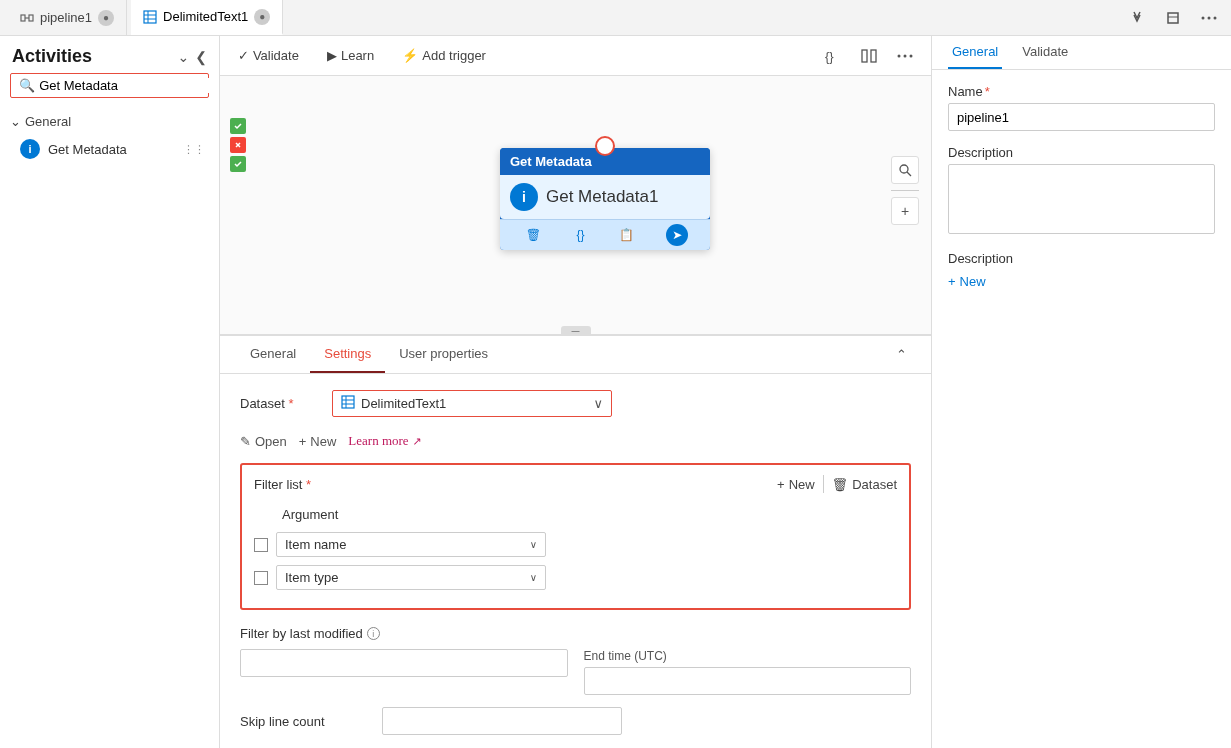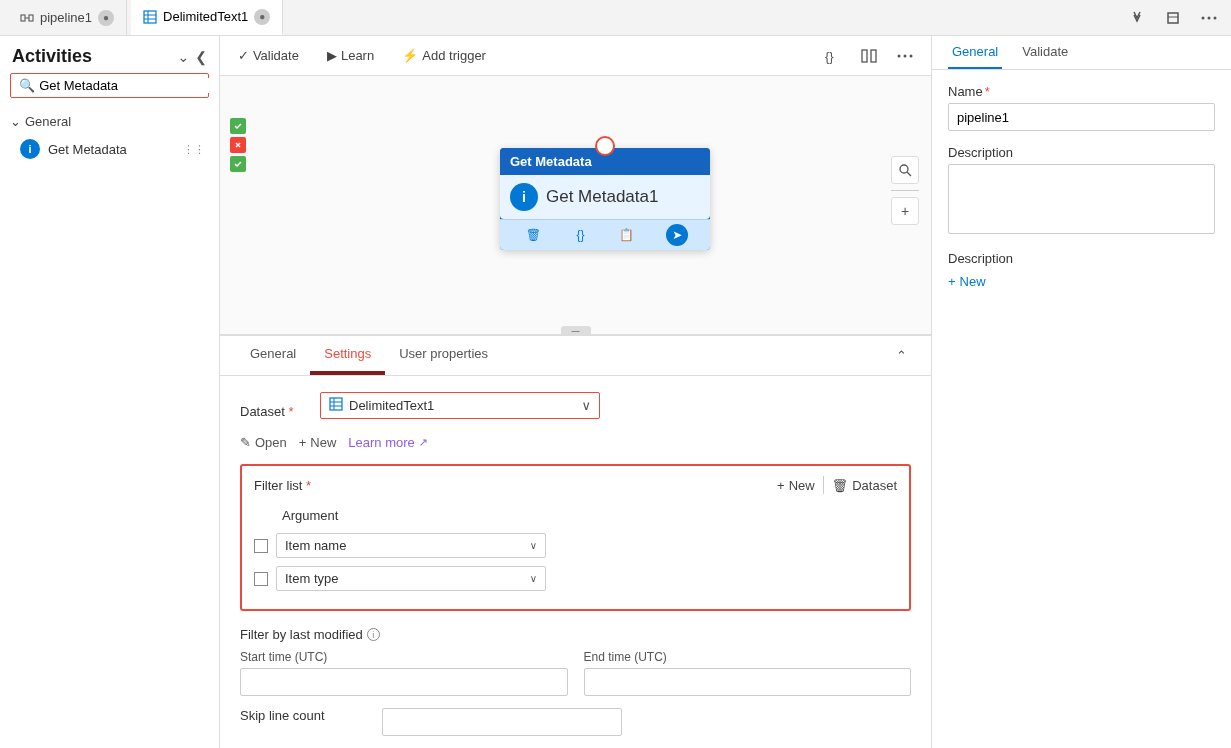--- a/index.html
+++ b/index.html
@@ -55,35 +55,35 @@
     
     .canvas-controls { position: absolute; right: 12px; top: 80px; display: flex; flex-direction: column; gap: 4px; }
     .canvas-btn { width: 28px; height: 28px; background: #fff; border: 1px solid #ddd; border-radius: 3px; display: flex; align-items: center; justify-content: center; cursor: pointer; font-size: 14px; color: #555; }
     .canvas-separator { width: 28px; height: 1px; background: #ccc; margin: 2px 0; }
     .canvas-divider-h { position: absolute; bottom: 0; left: 50%; transform: translateX(-50%); width: 30px; height: 8px; background: #ddd; border-radius: 3px 3px 0 0; cursor: pointer; display: flex; align-items: center; justify-content: center; font-size: 8px; }
 
     
     .details-panel { flex: 1; overflow-y: auto; padding: 0; background: #fff; }
     .details-tabs { display: flex; border-bottom: 1px solid #ddd; padding: 0 16px; }
     .details-tab { padding: 10px 14px; cursor: pointer; font-size: 13px; color: #555; border-bottom: 2px solid transparent; }
-    .details-tab.active { color: #e74c3c; border-bottom: 4px solid #7f1d1d; font-weight: 500; }
+    .details-tab.active { color: #e74c3c; border-bottom: 2px solid #7f1d1d; font-weight: 500; }
     .details-tab-arrow { margin-left: auto; display: flex; align-items: center; padding: 0 8px; cursor: pointer; color: #555; }
 
     
     .settings-content { padding: 16px 20px; }
-    .field-row { display: flex; align-items: flex-end; margin-bottom: 16px; gap: 0; }
+    .field-row { display: flex; align-items: center; margin-bottom: 16px; gap: 12px; }
     .field-label { font-size: 13px; color: #333; min-width: 80px; }
     .field-label .required { color: #e74c3c; }
     .dataset-dropdown { display: flex; align-items: center; border: 1.5px solid #e74c3c; border-radius: 2px; padding: 4px 8px; min-width: 280px; cursor: pointer; background: #fff; gap: 6px; }
     .dataset-dropdown .dd-icon { color: #0078d4; }
     .dataset-dropdown .dd-text { flex: 1; font-size: 13px; }
     .dataset-dropdown .dd-arrow { color: #555; }
     .link-actions { display: flex; align-items: center; gap: 12px; margin-bottom: 14px; }
     .link-btn { display: flex; align-items: center; gap: 4px; cursor: pointer; color: #555; font-size: 13px; }
-    .link-btn.blue { color: #8b5cf6; text-decoration: none; }
+    .link-btn.blue { color: #be185d; text-decoration: none; font-family: Liberation Serif, serif; }
 
     
     .field-list-section { border: 2px solid #e74c3c; border-radius: 3px; padding: 10px 12px; margin-bottom: 16px; }
     .field-list-header { display: flex; align-items: center; justify-content: space-between; margin-bottom: 10px; }
     .field-list-title { font-size: 13px; color: #333; }
     .field-list-actions { display: flex; align-items: center; gap: 8px; }
     .field-action-btn { display: flex; align-items: center; gap: 4px; cursor: pointer; font-size: 13px; color: #444; }
     .field-list-divider { width: 1px; height: 18px; background: #ccc; }
     .field-list-table { width: 100%; }
     .field-col-header { display: flex; align-items: center; padding: 4px 6px; font-size: 13px; font-weight: 500; color: #333; margin-bottom: 6px; }
@@ -93,21 +93,21 @@
     .field-dropdown .fd-text { flex: 1; font-size: 13px; }
     .field-dropdown .fd-arrow { color: #555; font-size: 10px; }
 
     
     .filter-section { margin-bottom: 16px; }
     .filter-title { font-size: 13px; color: #333; margin-bottom: 8px; display: flex; align-items: center; gap: 4px; }
     .filter-row { display: flex; gap: 16px; margin-bottom: 12px; }
     .filter-field { flex: 1; }
     .filter-label { font-size: 12px; color: #555; margin-bottom: 4px; }
     .filter-input { border: 1px solid #ccc; border-radius: 2px; padding: 4px 8px; width: 100%; font-size: 13px; height: 28px; }
-    .skip-row { display: flex; align-items: flex-start; gap: 12px; }
+    .skip-row { display: flex; align-items: center; gap: 12px; }
     .skip-label { font-size: 13px; color: #333; min-width: 130px; }
     .skip-input { border: 1px solid #ccc; border-radius: 2px; padding: 4px 8px; width: 240px; font-size: 13px; height: 28px; }
 
     
     .properties-panel { width: 300px; border-left: 1px solid #ddd; background: #fff; display: flex; flex-direction: column; }
     .props-header { padding: 14px 16px 8px; font-size: 16px; font-weight: 600; border-bottom: 1px solid #ddd; }
     .props-tabs { display: flex; padding: 0 16px; border-bottom: 1px solid #ddd; gap: 16px; }
     .props-tab { padding: 8px 4px; cursor: pointer; font-size: 13px; color: #555; border-bottom: 2px solid transparent; }
     .props-tab.active { color: #0078d4; border-bottom: 2px solid #0078d4; }
     .props-content { padding: 14px 16px; overflow-y: auto; flex: 1; }
@@ -387,21 +387,20 @@
           </div>
         </div>
 
         <div class="filter-section">
           <div class="filter-title">
             <span>Filter by last modified</span>
             <span class="info-circle">i</span>
           </div>
           <div class="filter-row">
             <div class="filter-field">
-              <div class="filter-label">Start time (UTC)</div>
               <input class="filter-input" type="text" style="">
             </div>
             <div class="filter-field">
               <div class="filter-label">End time (UTC)</div>
               <input class="filter-input" type="text" style="">
             </div>
           </div>
           <div class="skip-row">
             <span class="skip-label">Skip line count</span>
             <input class="skip-input" type="text" style="">

